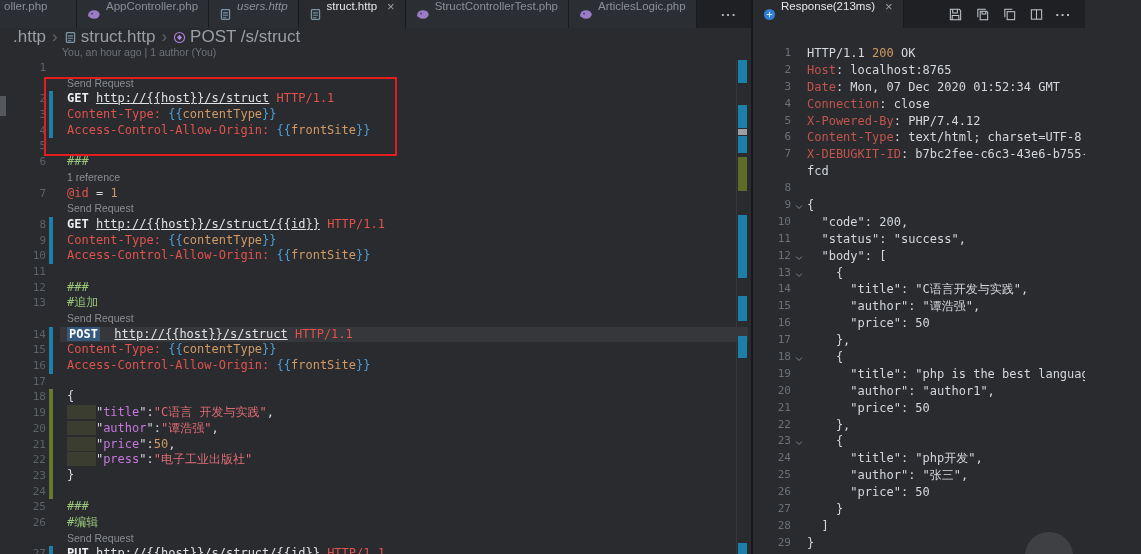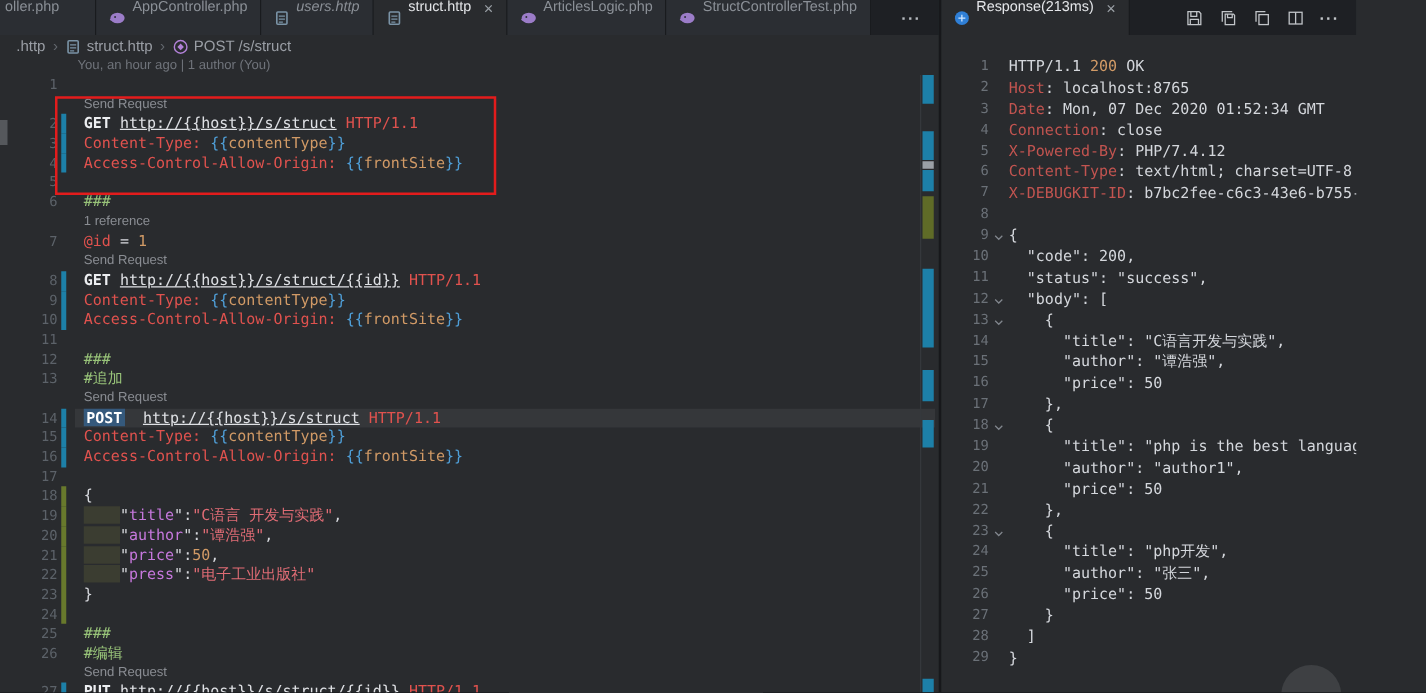--- a/index.html
+++ b/index.html
@@ -18,21 +18,21 @@
   .tab.italic .tlabel{font-style:italic;}
   .tab.first{width:64px;min-width:64px;overflow:hidden;padding:0 8px 0 4px;}
   .tclose{margin-left:5px;color:#9aa0a6;font-size:13px;line-height:1;}
   .icon{display:inline-flex;align-items:center;}
   .strip-actions{margin-left:auto;display:flex;align-items:center;padding:0 14px;color:#b6babf;
                  font-size:13px;font-weight:bold;letter-spacing:1px;cursor:pointer;}
   .rtoolbar{margin-left:auto;display:flex;align-items:center;padding-right:8px;}
   .tbicon{width:27px;height:28px;display:flex;align-items:center;justify-content:center;cursor:pointer;}
   
   .breadcrumb{height:18px;display:flex;align-items:center;gap:5px;padding-left:13px;
-              font-size:12px;color:#9a9ea5;}
+              font-size:17px;color:#9a9ea5;}
   .bsep{color:#63676d;margin:0 1px;}
   .bitem{display:flex;align-items:center;gap:4px;cursor:pointer;}
   .blame{height:14px;line-height:13px;padding-left:62px;font-size:10.5px;color:#6f737a;}
   
   .editor-left{position:absolute;top:60px;left:0;right:0;bottom:0;
                font-family:"DejaVu Sans Mono",monospace;font-size:12px;}
   .crow{position:relative;height:15.7px;line-height:15.7px;}
   .ln{position:absolute;left:0;width:46px;text-align:right;color:var(--lnum,#5c6269);font-size:11px;}
   .bar{position:absolute;left:49px;top:0;bottom:0;width:4px;}
   .bar.m{background:var(--git_mod,#1d80a8);} .bar.a{background:var(--git_add,#68792c);}
@@ -109,31 +109,31 @@
           <span class="tclose">×</span>
         </div>
         <div class="tab">
           <span class="icon">
             <svg width="14" height="14" viewBox="0 0 16 16">
               <ellipse cx="8" cy="8.5" rx="6.5" ry="4.8" fill="#9b7cc8"></ellipse>
               <circle cx="5.8" cy="7.6" r="0.9" fill="#2b2e33"></circle>
               <path d="M1.5 10.5l2-1.5" stroke="#9b7cc8" stroke-width="2"></path>
             </svg>
           </span>
-          <span class="tlabel">ArticlesLogic.php</span>
+          <span class="tlabel">StructControllerTest.php</span>
         </div>
         <div class="tab">
           <span class="icon">
             <svg width="14" height="14" viewBox="0 0 16 16">
               <ellipse cx="8" cy="8.5" rx="6.5" ry="4.8" fill="#9b7cc8"></ellipse>
               <circle cx="5.8" cy="7.6" r="0.9" fill="#2b2e33"></circle>
               <path d="M1.5 10.5l2-1.5" stroke="#9b7cc8" stroke-width="2"></path>
             </svg>
           </span>
-          <span class="tlabel">StructControllerTest.php</span>
+          <span class="tlabel">ArticlesLogic.php</span>
         </div>
         <div class="strip-actions">
         <span>···</span>
       </div>
     </div>
     <div class="breadcrumb">
         <span class="bitem">
           <span>.http</span>
         </span>
         <span class="bsep">›</span>
@@ -396,20 +396,24 @@
         </div>
         <div class="rrow">
           <span class="rln">6</span>
           <span class="rcode"><span class="s-rn">Content-Type</span><span class="s-rp">: text/html; charset=UTF-8</span></span>
         </div>
         <div class="rrow">
           <span class="rln">7</span>
           <span class="rcode"><span class="s-rn">X-DEBUGKIT-ID</span><span class="s-rp">: b7bc2fee-c6c3-43e6-b755-c523b259b</span></span>
         </div>
         <div class="rrow">
+          <span class="rln"></span>
+          <span class="rcode"><span class="s-rp">fcd</span></span>
+        </div>
+        <div class="rrow">
           <span class="rln">8</span>
           <span class="rcode"></span>
         </div>
         <div class="rrow">
           <span class="rln">9</span>
           <span class="rfold"><svg width="10" height="10" viewBox="0 0 14 14" fill="none" stroke="#81868d" stroke-width="1.4">
               <path d="M3 5l4 4 4-4"></path>
             </svg></span>
           <span class="rcode"><span class="s-rp">{</span></span>
         </div>

